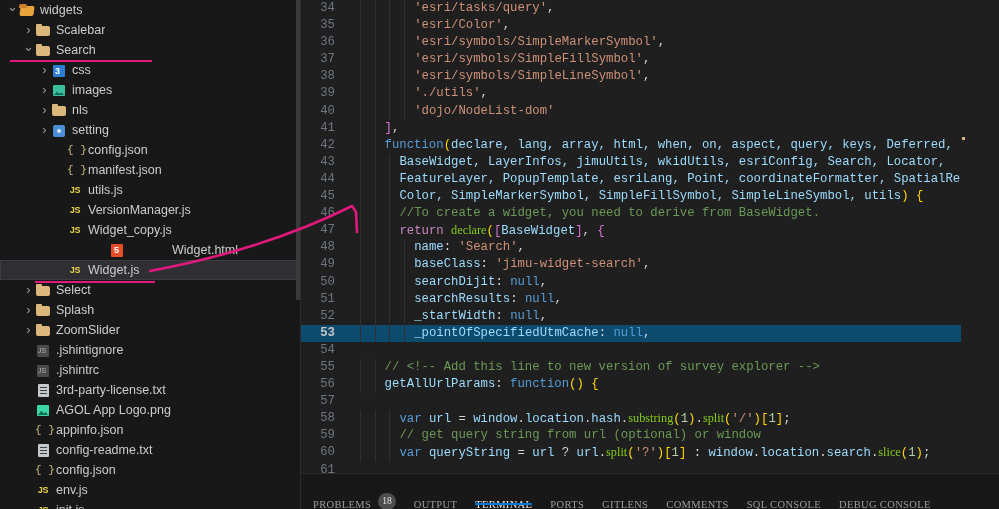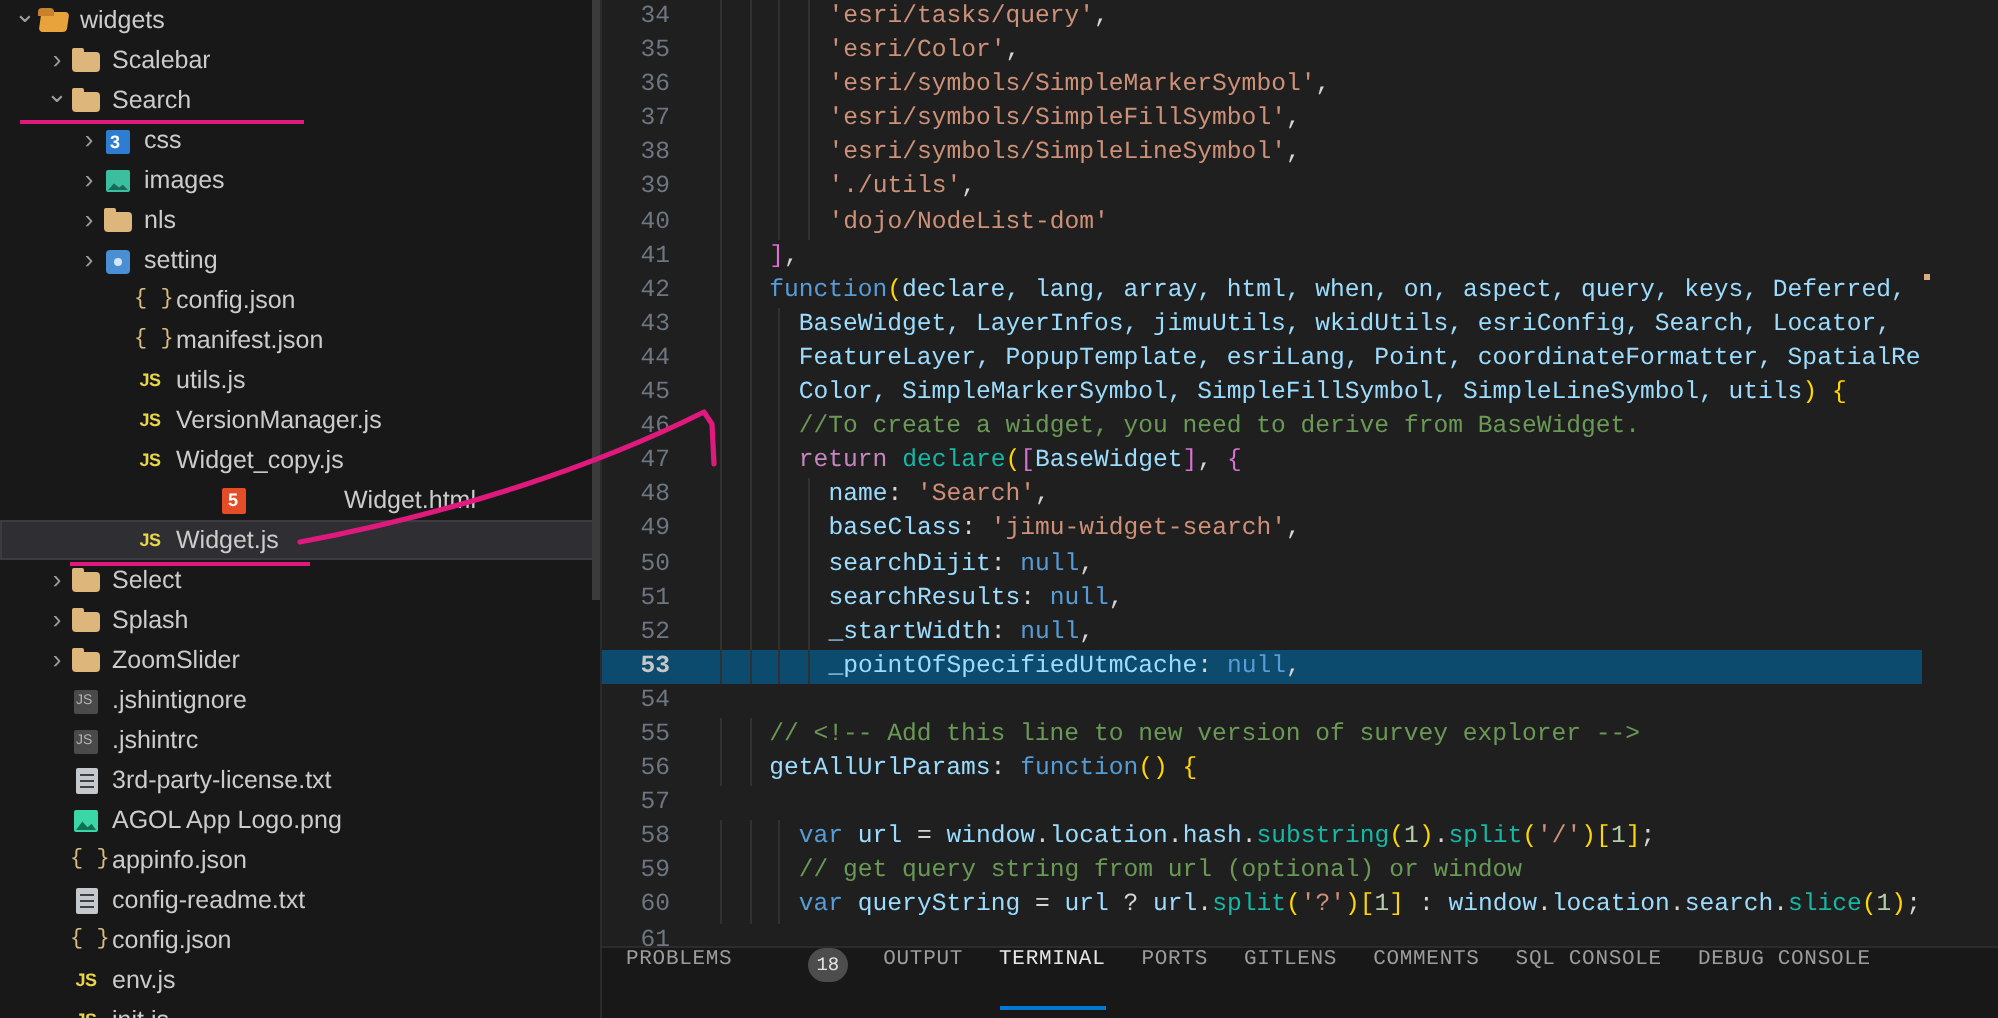--- a/index.html
+++ b/index.html
@@ -319,21 +319,21 @@
     position: absolute;
     top: 0; bottom: 0;
     width: 1px;
     background: #303030;
   }
 
   
   .t-str   { color: #ce9178; }
   .t-kw    { color: #c586c0; }
   .t-kw2   { color: #569cd6; }
-  .t-fn    { color: #14b8a6; }
+  .t-fn    { color: #84cc16; font-family: Liberation Serif, serif; }
   .t-var   { color: #9cdcfe; }
   .t-com   { color: #6a9955; }
   .t-num   { color: #b5cea8; }
   .t-punc  { color: #d4d4d4; }
   .t-br1   { color: #ffd700; }
   .t-br2   { color: #da70d6; }
 
   
   #minimap {
     position: absolute;
@@ -361,25 +361,24 @@
     padding-left: 12px;
   }
   .ptab {
     color: #9d9d9d;
     font-size: 10.5px;
     letter-spacing: 0.35px;
     margin-right: 18px;
     position: relative;
     height: 36px;
     display: flex;
-    align-items: flex-start;
+    align-items: flex-end;
     cursor: pointer;
     text-transform: uppercase;
-    font-family: Liberation Mono, monospace;
-    gap: 31px;
+    font-family: Liberation Serif, serif;
   }
   .ptab.active { color: #e7e7e7; }
   .ptab.active::after {
     content: "";
     position: absolute;
     left: 0; right: 0;
     bottom: 5px;
     height: 1.5px;
     background: #0078d4;
   }

